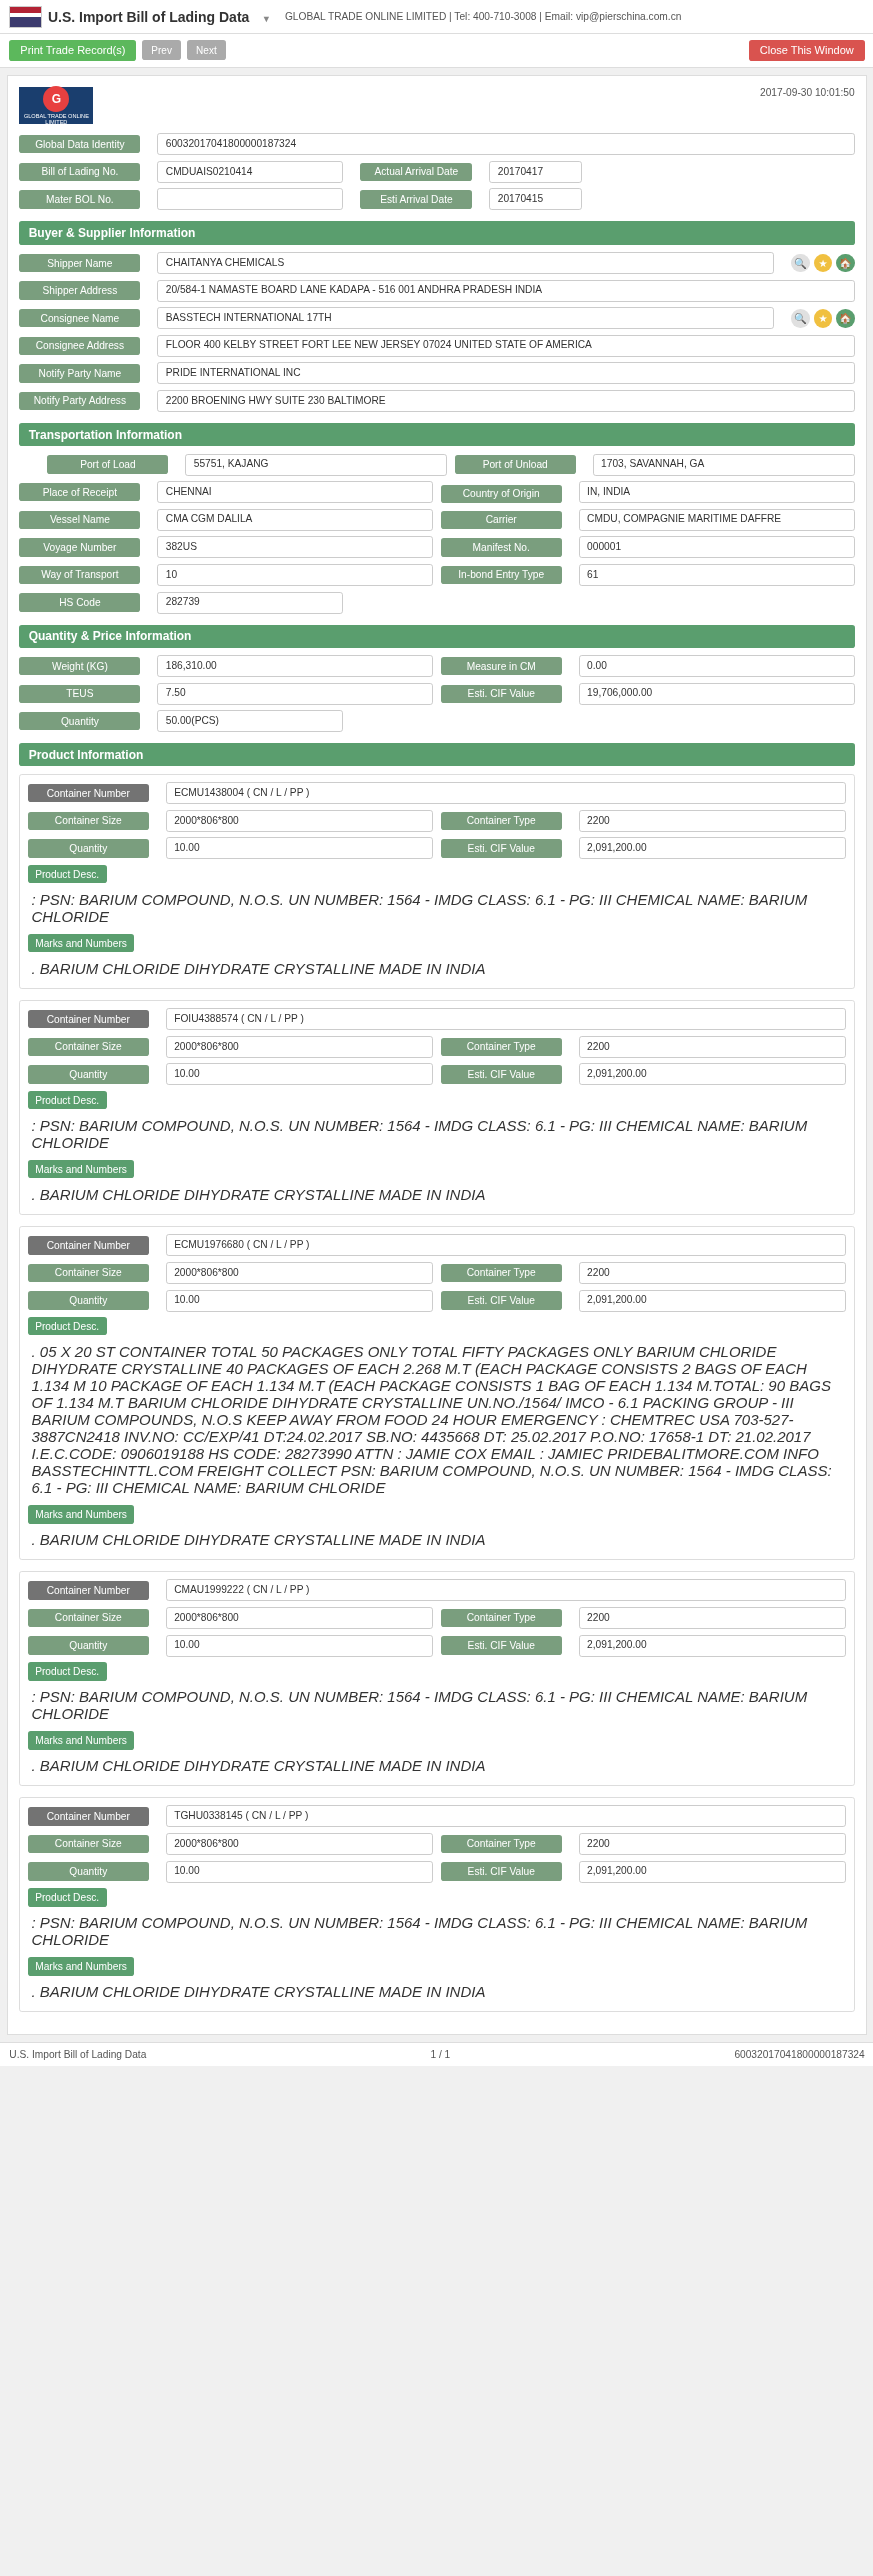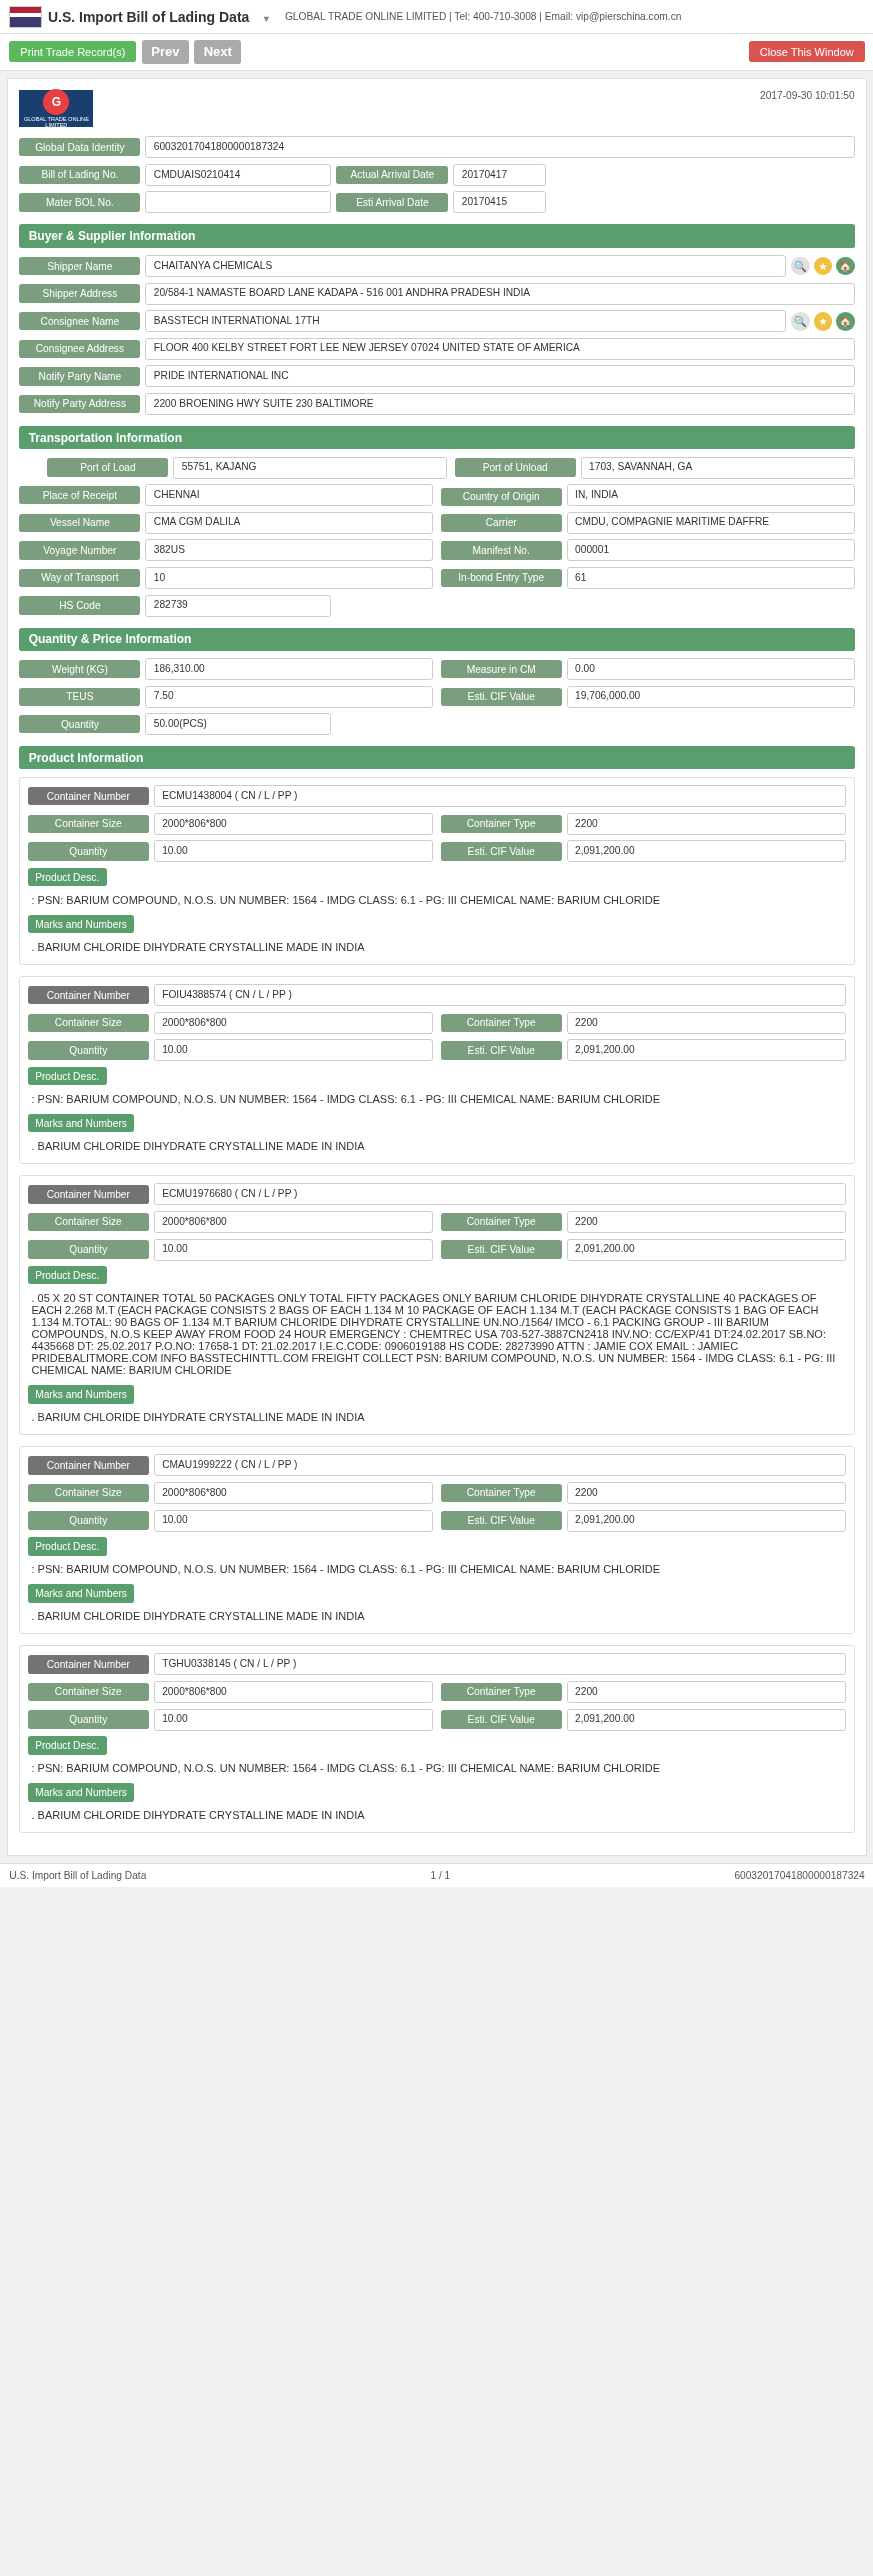--- a/index.html
+++ b/index.html
@@ -6,32 +6,32 @@
     body { font-family: Arial, sans-serif; font-size: 11px; background: #f0f0f0; color: #333; width: 874px; }
 
     .top-bar { display: flex; align-items: center; padding: 5.6px 9.3px; background: #fff; border-bottom: 0.9px solid #ddd; }
     .flag-icon { width: 33px; height: 22px; background: linear-gradient(to bottom, #B22234 0%, #B22234 30%, #fff 30%, #fff 50%, #3C3B6E 50%, #3C3B6E 100%); border: 0.9px solid #ccc; margin-right: 5.6px; }
     .top-title { font-size: 14px; font-weight: bold; color: #333; margin-right: 5.6px; }
     .top-subtitle { font-size: 10.2px; color: #555; }
     .dropdown-arrow { font-size: 9.3px; color: #888; margin-left: 3.7px; }
 
     .action-bar { display: flex; align-items: center; padding: 5.6px 9.3px; background: #fff; border-bottom: 0.9px solid #ddd; gap: 5.6px; }
     .btn-green { background: #5cb85c; color: #fff; border: none; padding: 4.6px 11px; border-radius: 2.8px; cursor: pointer; font-size: 11px; }
-    .btn-gray { background: #aaa; color: #fff; border: none; padding: 4.6px 9.3px; border-radius: 2.8px; cursor: pointer; font-size: 13px; font-weight: bold; }
+    .btn-gray { background: #aaa; color: #fff; border: none; padding: 4.6px 9.3px; border-radius: 2.8px; cursor: pointer; font-size: 10px; }
     .btn-red { background: #d9534f; color: #fff; border: none; padding: 4.6px 11px; border-radius: 2.8px; cursor: pointer; font-size: 11px; }
     .spacer { flex: 1; }
 
     .main-content { background: #fff; margin: 7.4px; padding: 11px; border: 0.9px solid #ddd; }
 
     .header-row { display: flex; justify-content: space-between; align-items: flex-start; margin-bottom: 9.3px; }
     .logo-area { display: flex; align-items: center; gap: 7.4px; }
     .logo-box { width: 74px; height: 37px; background: #1a3e6e; display: flex; align-items: center; justify-content: center; }
     .timestamp { font-size: 10.2px; color: #555; }
 
-    .field-row { display: flex; align-items: center; margin-bottom: 5.6px; gap: 5px; }
+    .field-row { display: flex; align-items: center; margin-bottom: 5.6px; gap: 17px; }
     .field-label { background: #7a9e7e; color: #fff; padding: 3.7px 7.4px; border-radius: 2.8px; font-size: 10.2px; min-width: 121px; text-align: center; }
     .field-value { border: 0.9px solid #ccc; padding: 3.7px 7.4px; border-radius: 2.8px; font-size: 10.2px; flex: 1; background: #fff; min-height: 22px; }
     .field-label-sm { background: #7a9e7e; color: #fff; padding: 3.7px 7.4px; border-radius: 2.8px; font-size: 10.2px; min-width: 121px; text-align: center; }
     .field-value-sm { border: 0.9px solid #ccc; padding: 3.7px 7.4px; border-radius: 2.8px; font-size: 10.2px; background: #fff; min-height: 22px; }
 
     .section-header { background: #5a9e6e; color: #fff; padding: 4.6px 9.3px; border-radius: 2.8px; font-size: 12px; font-weight: bold; margin: 11px 0 7.4px 0; }
 
     .two-col { display: flex; gap: 7.4px; }
     .two-col .col1 { flex: 1; padding-left: 28px; }
     .two-col .col2 { flex: 1; }
@@ -41,21 +41,21 @@
     .icon-search { background: #e0e0e0; }
     .icon-star { background: #f0c040; color: #fff; }
     .icon-home { background: #5a9e6e; color: #fff; }
 
     .product-section { border: 0.9px solid #ddd; margin-bottom: 11px; padding: 7.4px; border-radius: 2.8px; }
 
     .container-label { background: #737373; color: #fff; padding: 3.7px 7.4px; border-radius: 2.8px; font-size: 10.2px; min-width: 121px; text-align: center; }
     .container-label-gray { background: #7a9e7e; color: #fff; padding: 3.7px 7.4px; border-radius: 2.8px; font-size: 10.2px; min-width: 121px; text-align: center; }
     .product-desc-label { background: #5a9e6e; color: #fff; padding: 3.7px 7.4px; border-radius: 2.8px; font-size: 10.2px; text-align: center; display: inline-block; margin-bottom: 3.7px; }
     .marks-label { background: #5a9e6e; color: #fff; padding: 3.7px 7.4px; border-radius: 2.8px; font-size: 10.2px; text-align: center; display: inline-block; margin-bottom: 3.7px; margin-top: 5.6px; }
-    .desc-text { font-size: 11px; color: #333; margin: 3.7px 0; padding-left: 3.7px; }
+    .desc-text { font-size: 15px; color: #333; margin: 3.7px 0; padding-left: 3.7px; font-style: italic; }
 
     .footer-bar { display: flex; justify-content: space-between; align-items: center; padding: 5.6px 9.3px; background: #fff; border-top: 0.9px solid #ddd; font-size: 10.2px; color: #555; }
   </style>
 </head>
 <body>
 
 <div class="top-bar">
   <div class="flag-icon"></div>
   <div style="margin-right:14px;">
     <span class="top-title">U.S. Import Bill of Lading Data</span>

